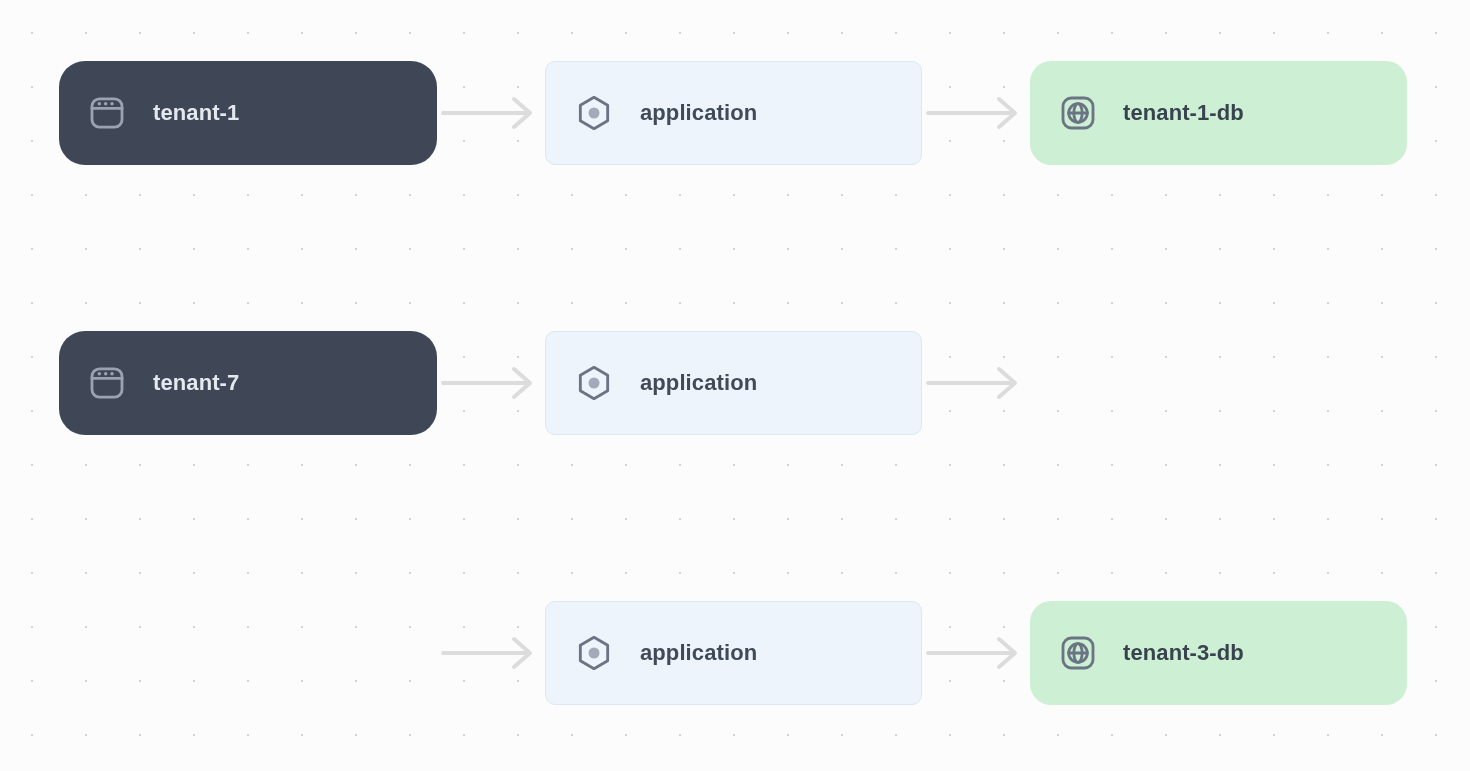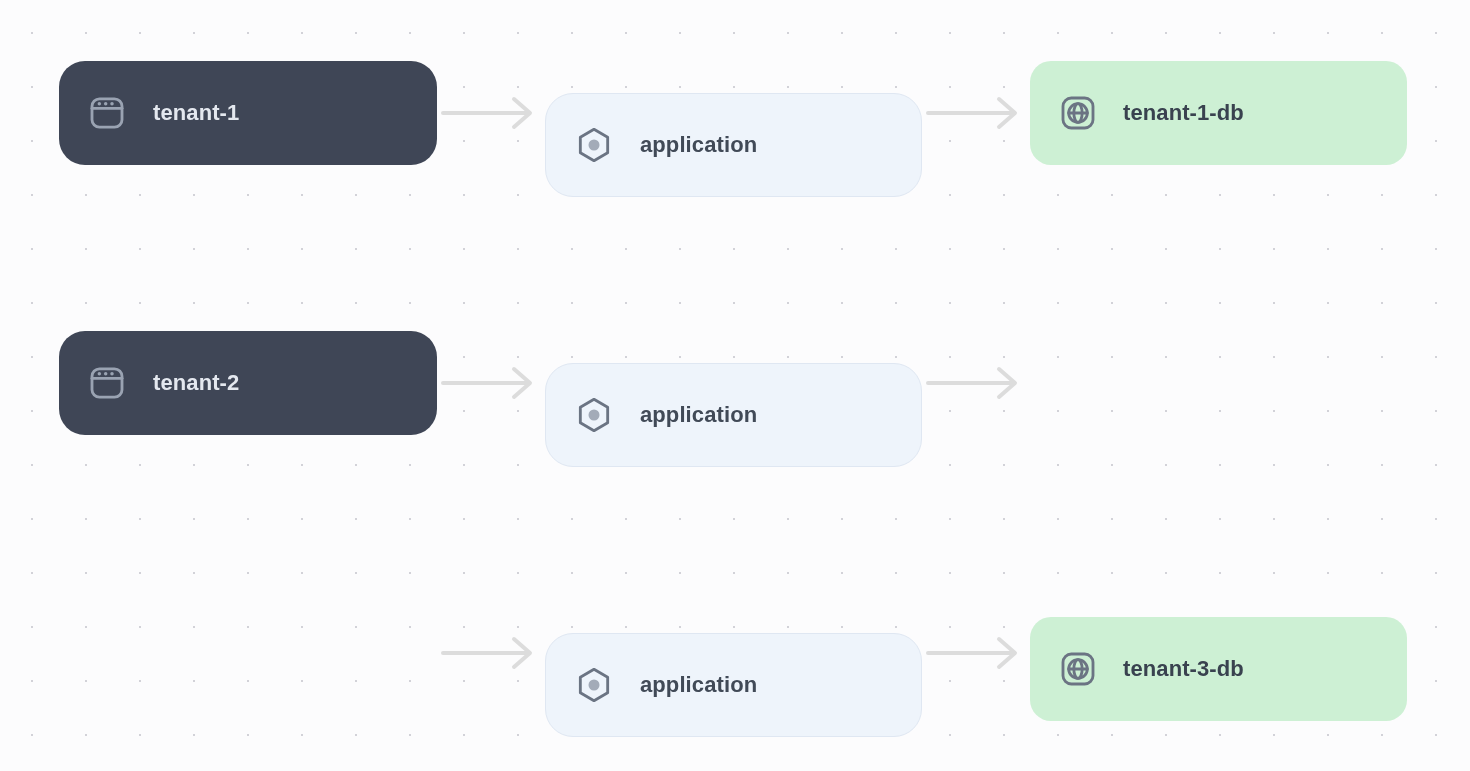--- a/index.html
+++ b/index.html
@@ -54,23 +54,22 @@
     color: #e4e8ef;
     margin-left: 24px;
   }
 
   
   .node.app {
     left: 545px;
     width: 377px;
     background: #eef4fb;
     border: 1px solid #dfe7f2;
-    border-radius: 28px;
+    border-radius: 10px;
     padding-left: 26px;
-    margin-top: 32px;
   }
   .node.app .label {
     color: #414a57;
     margin-left: 24px;
   }
 
   
   .node.db {
     left: 1030px;
     width: 377px;
@@ -150,21 +149,21 @@
   <div class="node tenant" style="top:331px">
     <span class="icon-wrap">
       <svg width="40" height="40" viewBox="0 0 24 24" fill="none" stroke="#9aa3b2" stroke-width="1.7" stroke-linecap="round" stroke-linejoin="round">
         <rect x="3" y="3.5" width="18" height="17" rx="4.5"></rect>
         <line x1="3" y1="9.2" x2="21" y2="9.2"></line>
         <circle cx="7.4" cy="6.4" r="1.05" fill="#9aa3b2" stroke="none"></circle>
         <circle cx="11.2" cy="6.4" r="1.05" fill="#9aa3b2" stroke="none"></circle>
         <circle cx="15" cy="6.4" r="1.05" fill="#9aa3b2" stroke="none"></circle>
       </svg>
     </span>
-    <span class="label">tenant-2</span>
+    <span class="label">tenant-7</span>
   </div>
 
   <div class="edge e1" style="top:363px">
     <svg width="98" height="40" viewBox="0 0 98 40" fill="none" stroke="#dcdcdc" stroke-width="4" stroke-linecap="round" stroke-linejoin="round">
       <line x1="2" y1="20" x2="86" y2="20"></line>
       <polyline points="73,6 89,20 73,34"></polyline>
     </svg>
   </div>
 
   <div class="node app" style="top:331px">
@@ -203,21 +202,21 @@
     <span class="label">application</span>
   </div>
 
   <div class="edge e2" style="top:633px">
     <svg width="98" height="40" viewBox="0 0 98 40" fill="none" stroke="#dcdcdc" stroke-width="4" stroke-linecap="round" stroke-linejoin="round">
       <line x1="2" y1="20" x2="86" y2="20"></line>
       <polyline points="73,6 89,20 73,34"></polyline>
     </svg>
   </div>
 
-  <div class="node db" style="top:617px">
+  <div class="node db" style="top:601px">
     <span class="icon-wrap">
       <svg width="40" height="40" viewBox="0 0 24 24" fill="none" stroke="#6b7483" stroke-width="1.7" stroke-linecap="round" stroke-linejoin="round">
         <rect x="3" y="3" width="18" height="18" rx="5"></rect>
         <circle cx="12" cy="12" r="5.6"></circle>
         <ellipse cx="12" cy="12" rx="2.5" ry="5.6"></ellipse>
         <line x1="6.4" y1="12" x2="17.6" y2="12"></line>
       </svg>
     </span>
     <span class="label">tenant-3-db</span>
   </div>

